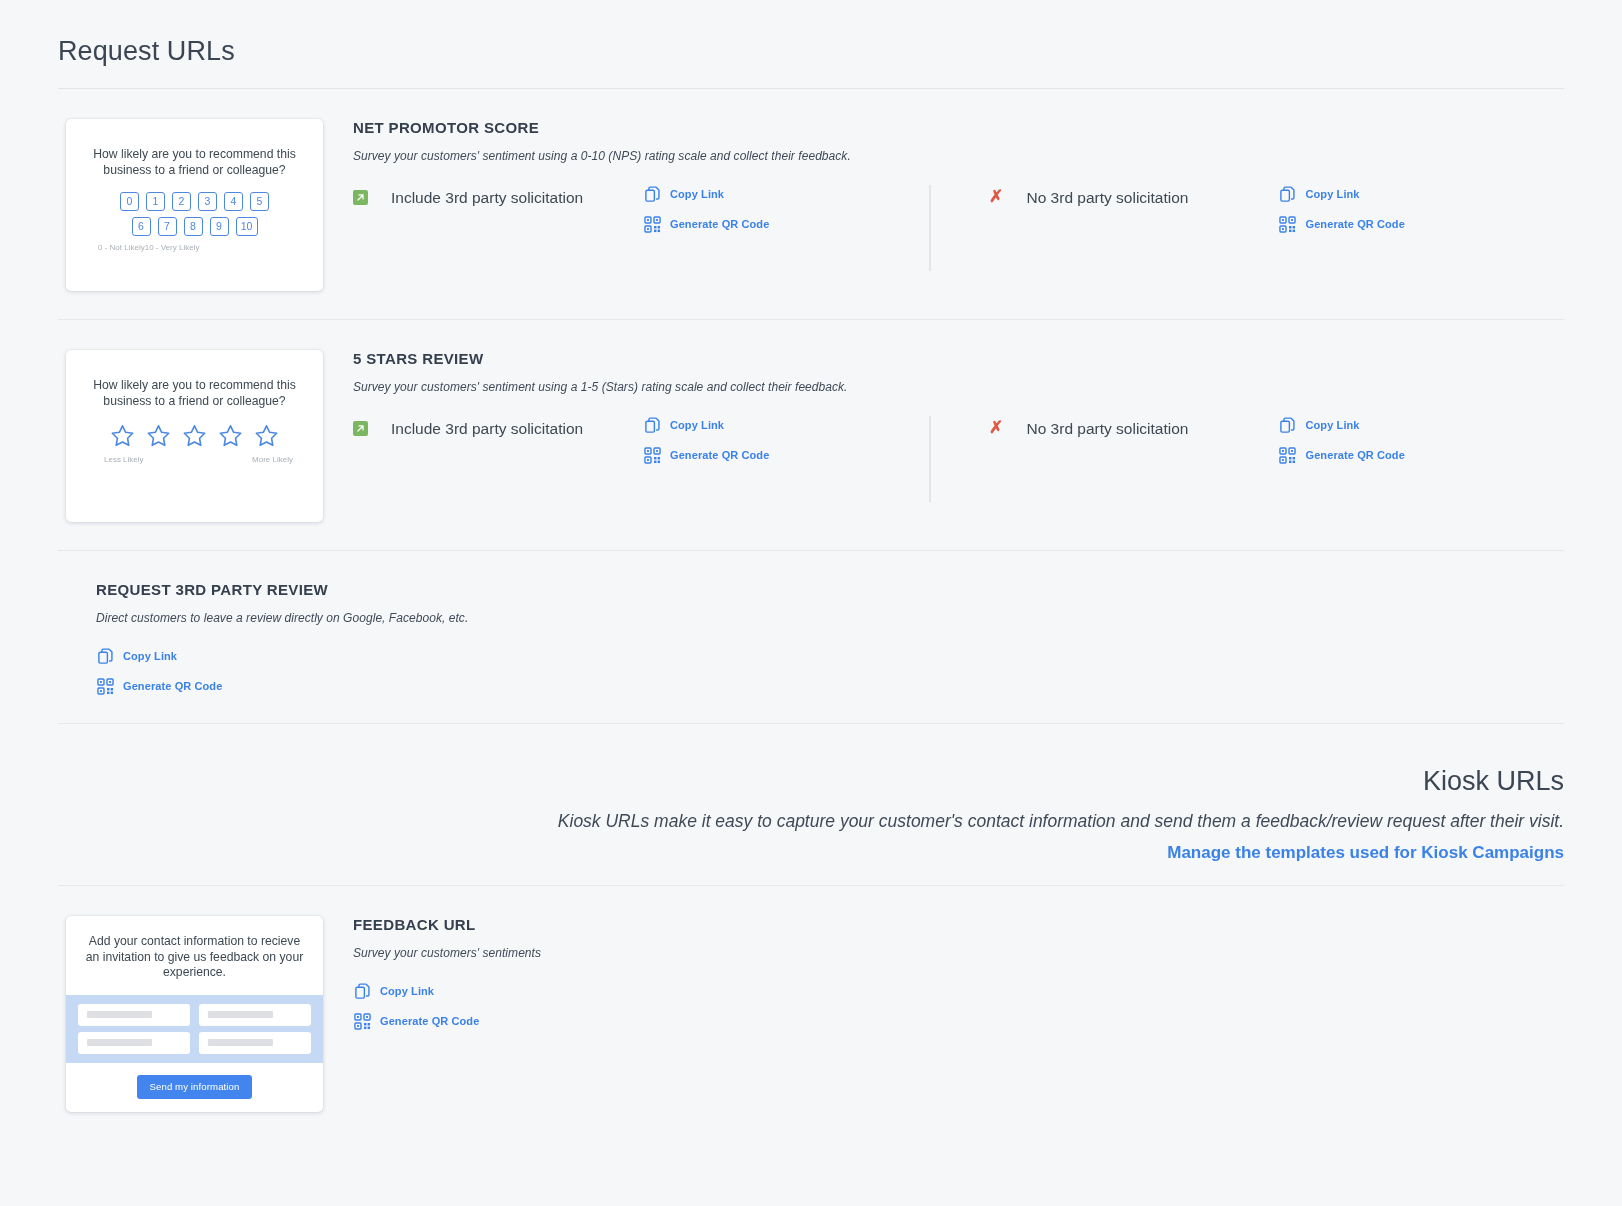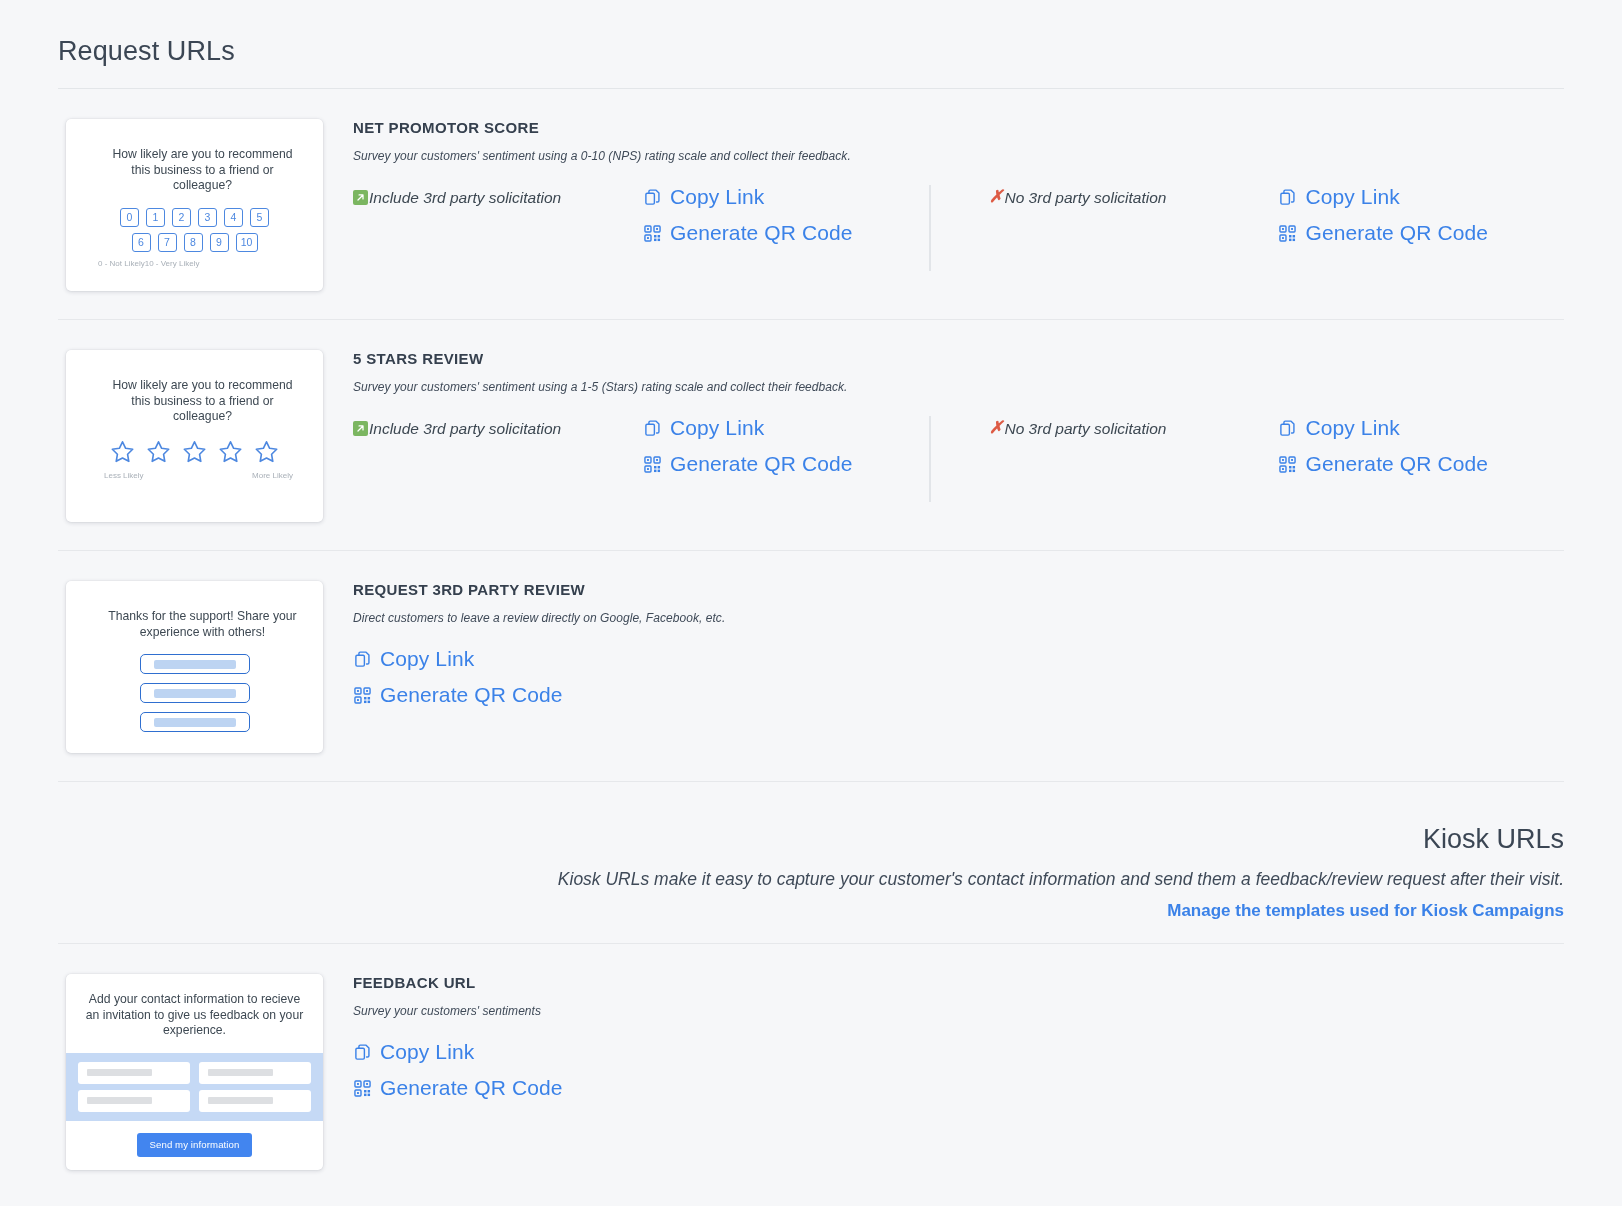--- a/index.html
+++ b/index.html
@@ -43,21 +43,21 @@
     box-shadow: 0 1px 4px rgba(30,40,60,.16), 0 0 0 .6px rgba(30,40,60,.05);
     overflow: hidden;
     flex: 0 0 257px;
     position: relative;
   }
   .preview .pv-q {
     font-size: 12.2px;
     line-height: 15.5px;
     text-align: center;
     color: #3d4852;
-    padding: 28px 20px 0 36px;
+    padding: 28px 20px 0 20px;
     font-family: "Liberation Sans", sans-serif;
   }
   .preview.kiosk .pv-q { padding: 18px 18px 14px 18px; }
 
   
   .nps-rows { padding: 14px 14px 0; }
   .nps-line { display: flex; justify-content: center; gap: 7px; margin-bottom: 6px; }
   .nps-box {
     width: 19px; height: 19px;
     border: 1px solid #4d88e0;
@@ -124,46 +124,45 @@
     color: #3f4a58;
     letter-spacing: .05px;
     margin-bottom: 22px;
   }
 
   
   .options { display: flex; align-items: stretch; }
   .opt-col { display: flex; flex: 1; min-height: 86px; }
   .opt-col.second { border-left: 2px solid #e2e5e9; padding-left: 58px; }
   .opt-label {
-    display: flex; gap: 1px;
+    display: flex; gap: 23px;
     width: 290px;
     font-size: 15.5px; line-height: 21.5px;
     color: #3d4852;
     padding-top: 2px;
-    font-style: italic;
   }
   .opt-links { display: flex; flex-direction: column; gap: 12px; }
 
   .mark-green {
     width: 15px; height: 15px; flex: 0 0 15px;
     background: #7bb661; border-radius: 2px;
     display: flex; align-items: center; justify-content: center;
     margin-top: 3px;
   }
   .mark-x {
     flex: 0 0 15px; width: 15px; height: 15px;
     color: #dd5b45; font-size: 17px; font-weight: bold;
     line-height: 15px; text-align: center; margin-top: 2px;
   }
 
   .link {
     display: flex; align-items: center; gap: 9px;
     color: #3b82e8;
-    font-size: 21px;
-    font-weight: normal;
+    font-size: 11px;
+    font-weight: bold;
     letter-spacing: .1px;
     cursor: pointer;
     white-space: nowrap;
   }
   .link .ic { display: flex; width: 18px; height: 18px; align-items: center; justify-content: center; }
 
   .plain-links { display: flex; flex-direction: column; gap: 12px; }
 
   
   .kiosk-head { padding-top: 42px; text-align: right; }
@@ -413,34 +412,20 @@
             </div>
           </div>
         </div>
       </div>
     </div>
   </div>
 
   <div class="hr soft"></div>
 
   <div class="row">
-    <div class="preview">
-      <div class="pv-q">Thanks for the support! Share your experience with others!</div>
-      <div class="tp-btns">
-        <div class="tp-btn">
-            <span class="bar"></span>
-          </div>
-        <div class="tp-btn">
-            <span class="bar"></span>
-          </div>
-        <div class="tp-btn">
-            <span class="bar"></span>
-          </div>
-      </div>
-    </div>
 
     <div class="row-body">
       <div class="item-title">REQUEST 3RD PARTY REVIEW</div>
       <div class="item-desc">Direct customers to leave a review directly on Google, Facebook, etc.</div>
       <div class="plain-links">
         <div class="link">
           <span class="ic">
             <svg width="17" height="17" viewBox="0 0 18 18">
                 <rect x="2" y="4.5" width="9" height="11.5" rx="1.4" fill="none" stroke="#3b82e8" stroke-width="1.5"></rect>
                 <path d="M5.2 4.2V2.6A1.4 1.4 0 0 1 6.6 1.2h6.2l3 3v8.2a1.4 1.4 0 0 1-1.4 1.4h-1.6" fill="none" stroke="#3b82e8" stroke-width="1.5" stroke-linejoin="round"></path>

